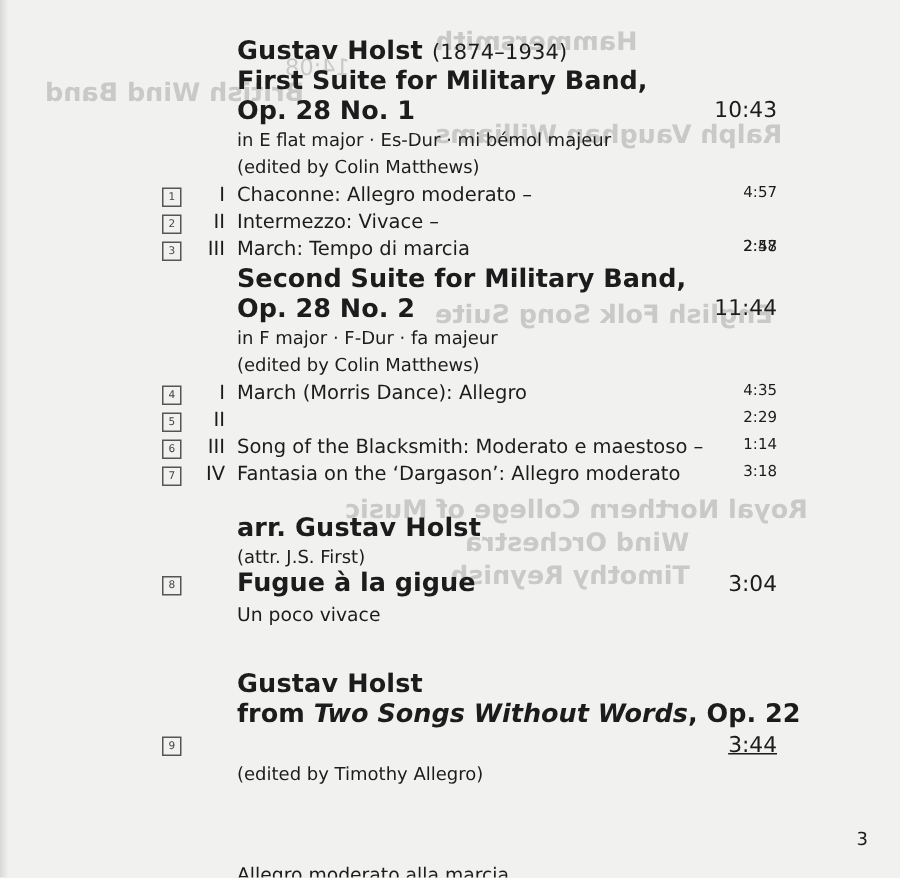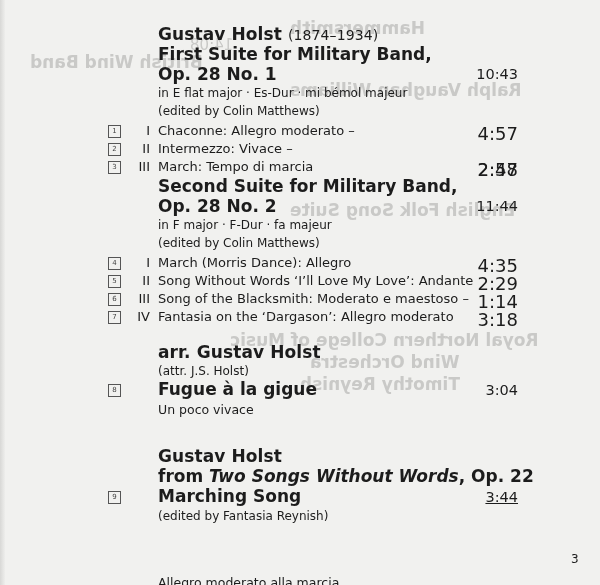--- a/index.html
+++ b/index.html
@@ -10,21 +10,21 @@
     color:#1c1c1c;
   }
   .bleed { position:absolute; color:#c9c9c7; font-family:"DejaVu Sans", sans-serif; pointer-events:none; }
   .leftedge { position:absolute; left:0; top:0; width:5px; height:585px; background:linear-gradient(90deg,#d8d8d6,#eeeeec); }
   .page { position:absolute; left:0; top:0; width:600px; height:585px; }
   .row { position:absolute; left:0; width:600px; height:20px; }
   .composer { position:absolute; left:158px; font-size:17px; font-weight:bold; letter-spacing:0.1px; white-space:nowrap; }
   .composer .dates { font-weight:normal; font-size:14px; }
   .title { position:absolute; left:158px; font-size:17px; font-weight:bold; white-space:nowrap; }
   .sub { position:absolute; left:158px; font-size:12px; white-space:nowrap; }
-  .dur { position:absolute; right:82px; font-size:18px; white-space:nowrap; }
+  .dur { position:absolute; right:82px; font-size:10px; white-space:nowrap; }
   .durbig { position:absolute; right:82px; font-size:14.5px; white-space:nowrap; }
   .trknum { position:absolute; left:108px; width:11px; height:11px; border:1px solid #555; font-size:7px; line-height:11px; text-align:center; color:#444; }
   .mvnum { position:absolute; width:36px; left:114px; text-align:right; font-size:13px; }
   .mvtitle { position:absolute; left:158px; font-size:13px; white-space:nowrap; }
   .pagenum { position:absolute; left:571px; top:552px; font-size:12px; }
   i { font-style:italic; }
 </style>
 </head>
 <body>
 
@@ -81,56 +81,54 @@
 
     <div class="row" style="top:254px;">
       <div class="trknum" style="top:3px;">4</div>
       <div class="mvnum" style="top:1px;">I</div>
       <div class="mvtitle" style="top:1px;">March (Morris Dance): Allegro</div>
       <div class="dur" style="top:1px;">4:35</div>
     </div>
     <div class="row" style="top:272px;">
       <div class="trknum" style="top:3px;">5</div>
       <div class="mvnum" style="top:1px;">II</div>
-      <div class="mvtitle" style="top:1px;">Song Without Words ‘I’ll Love My Love’: Andante</div>
       <div class="dur" style="top:1px;">2:29</div>
     </div>
     <div class="row" style="top:290px;">
       <div class="trknum" style="top:3px;">6</div>
       <div class="mvnum" style="top:1px;">III</div>
       <div class="mvtitle" style="top:1px;">Song of the Blacksmith: Moderato e maestoso –</div>
       <div class="dur" style="top:1px;">1:14</div>
     </div>
     <div class="row" style="top:308px;">
       <div class="trknum" style="top:3px;">7</div>
       <div class="mvnum" style="top:1px;">IV</div>
       <div class="mvtitle" style="top:1px;">Fantasia on the ‘Dargason’: Allegro moderato</div>
       <div class="dur" style="top:1px;">3:18</div>
     </div>
   </div>
 
   <div>
     <div class="composer" style="top:342px;">arr. Gustav Holst</div>
-    <div class="sub" style="top:364px;">(attr. J.S. Holst)</div>
+    <div class="sub" style="top:364px;">(attr. J.S. First)</div>
     <div class="row" style="top:379px;height:24px;">
       <div class="trknum" style="top:5px;">8</div>
       <div class="title" style="top:0;">Fugue à la gigue</div>
       <div class="durbig" style="top:3px;">3:04</div>
     </div>
     <div class="sub" style="top:402px;font-size:12.5px;">Un poco vivace</div>
   </div>
 
   <div>
     <div class="composer" style="top:446px;">Gustav Holst</div>
     <div class="title" style="top:466px;">
       <span>from </span><i>Two Songs Without Words</i><span>, Op. 22</span>
     </div>
     <div class="row" style="top:486px;height:24px;">
       <div class="trknum" style="top:5px;">9</div>
-      <div class="title" style="top:0;">Marching Song</div>
       <div class="durbig" style="top:3px;text-decoration:underline;">3:44</div>
     </div>
-    <div class="sub" style="top:509px;">(edited by Fantasia Reynish)</div>
+    <div class="sub" style="top:509px;">(edited by Timothy Allegro)</div>
     <div class="sub" style="top:527px;font-size:12.5px;margin-top:48px;">Allegro moderato alla marcia</div>
   </div>
 
   <div class="pagenum">3</div>
 </div>
 
 </body></html>

